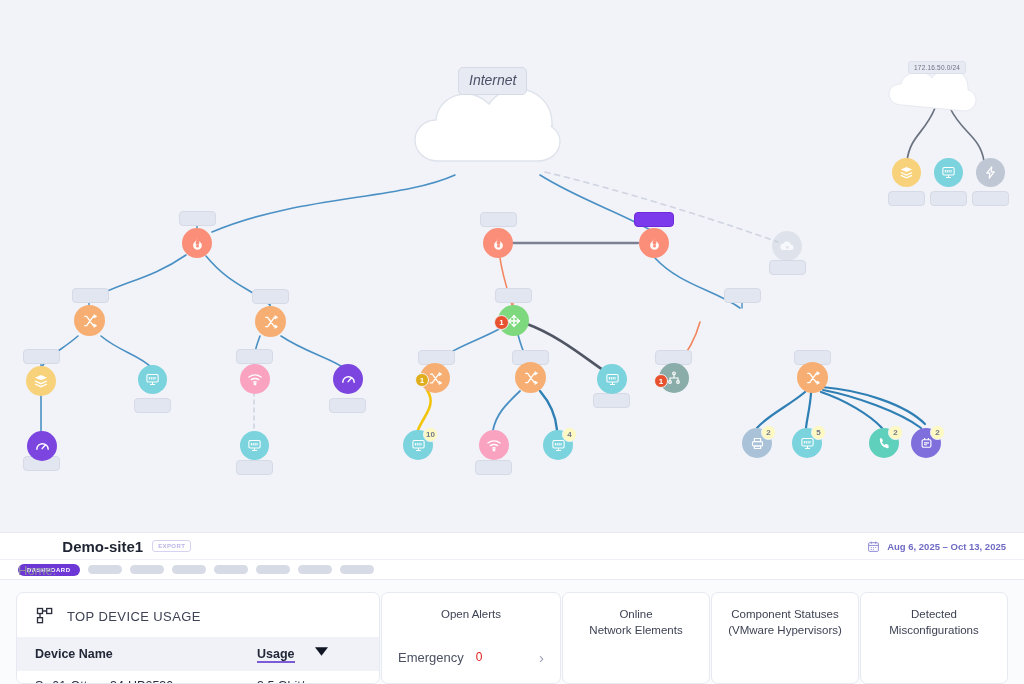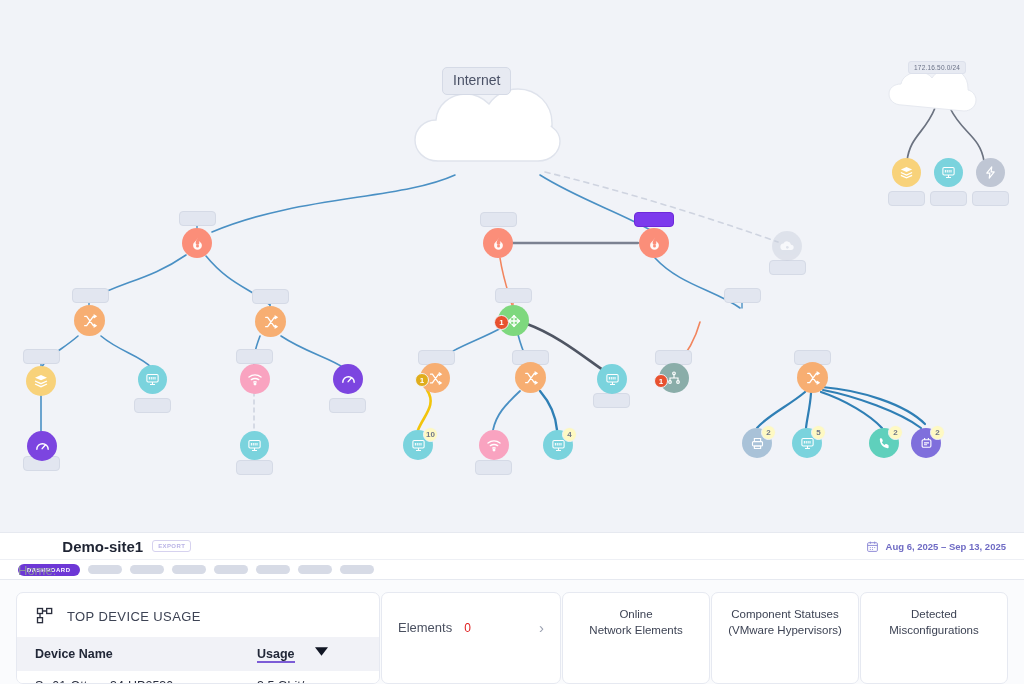--- a/index.html
+++ b/index.html
@@ -202,21 +202,21 @@
 
       <g>
         <path d="M438,161 C424,161 415,151 415,140 C415,129 424,120 436,120
                  C437,105 450,94 466,94 C475,94 483,98 489,104
                  C495,95 506,89 518,89 C537,89 552,104 552,123
                  C552,124 552,125 552,126
                  C548,126 560,129 560,141 C560,152 551,161 538,161 Z" fill="#ffffff" stroke="#dfe3ec" stroke-width="1.4"></path>
       </g>
     </svg>
 
-    <div class="nlabel text" style="left:442px; top:67px;">Internet</div>
+    <div class="nlabel text" style="left:458px; top:67px;font-style:italic;">Internet</div>
 
     <div class="nlabel" style="left:179px; top:211px; width:37px;"></div>
     <div class="nlabel" style="left:480px; top:212px; width:37px;"></div>
     <div class="nlabel selected" style="left:634px; top:212px; width:40px;"></div>
     <div class="nlabel" style="left:769px; top:260px; width:37px;"></div>
     <div class="nlabel" style="left:72px; top:288px; width:37px;"></div>
     <div class="nlabel" style="left:252px; top:289px; width:37px;"></div>
     <div class="nlabel" style="left:495px; top:288px; width:37px;"></div>
     <div class="nlabel" style="left:724px; top:288px; width:37px;"></div>
     <div class="nlabel" style="left:23px; top:349px; width:37px;"></div>
@@ -464,21 +464,21 @@
       <span class="bc-home">Home:</span>
       <span class="bc-site">Demo-site1</span>
       <span class="export-badge">EXPORT</span>
 
       <span class="daterange">
         <svg width="13" height="13" viewBox="0 0 24 24" fill="none" stroke="#8d89d6" stroke-width="1.8">
           <rect x="3" y="5" width="18" height="16" rx="2"></rect>
             <path d="M3 10h18M8 3v4M16 3v4"></path>
           <path d="M7 14h2M11 14h2M15 14h2M7 17.5h2M11 17.5h2" stroke-width="1.6"></path>
         </svg>
-        <span>Aug 6, 2025 – Sep 13, 2025</span>
+        <span>Aug 6, 2025 – Oct 13, 2025</span>
       </span>
     </div>
 
     <div id="navbar">
       <span class="pill-active">DASHBOARD</span>
       <span class="pill-ghost"></span>
       <span class="pill-ghost"></span>
       <span class="pill-ghost"></span>
       <span class="pill-ghost"></span>
       <span class="pill-ghost"></span>
@@ -515,22 +515,23 @@
           <tbody>
             <tr>
               <td>Sw01-Ottawa34-HP2530</td>
               <td class="u">3.5 Gbit/s</td>
             </tr>
           </tbody>
         </table>
       </div>
 
       <div class="card" id="card-alerts">
+        <div class="card-small-title">Open Alerts</div>
         <div class="alert-row">
-          <span>Elements</span>
+          <span>Emergency</span>
           <span class="alert-count">0</span>
           <span class="alert-chevron">›</span>
         </div>
       </div>
 
       <div class="card card-small">
         <div class="card-small-title">
           <div>Online</div>
           <div>Network Elements</div>
         </div>

